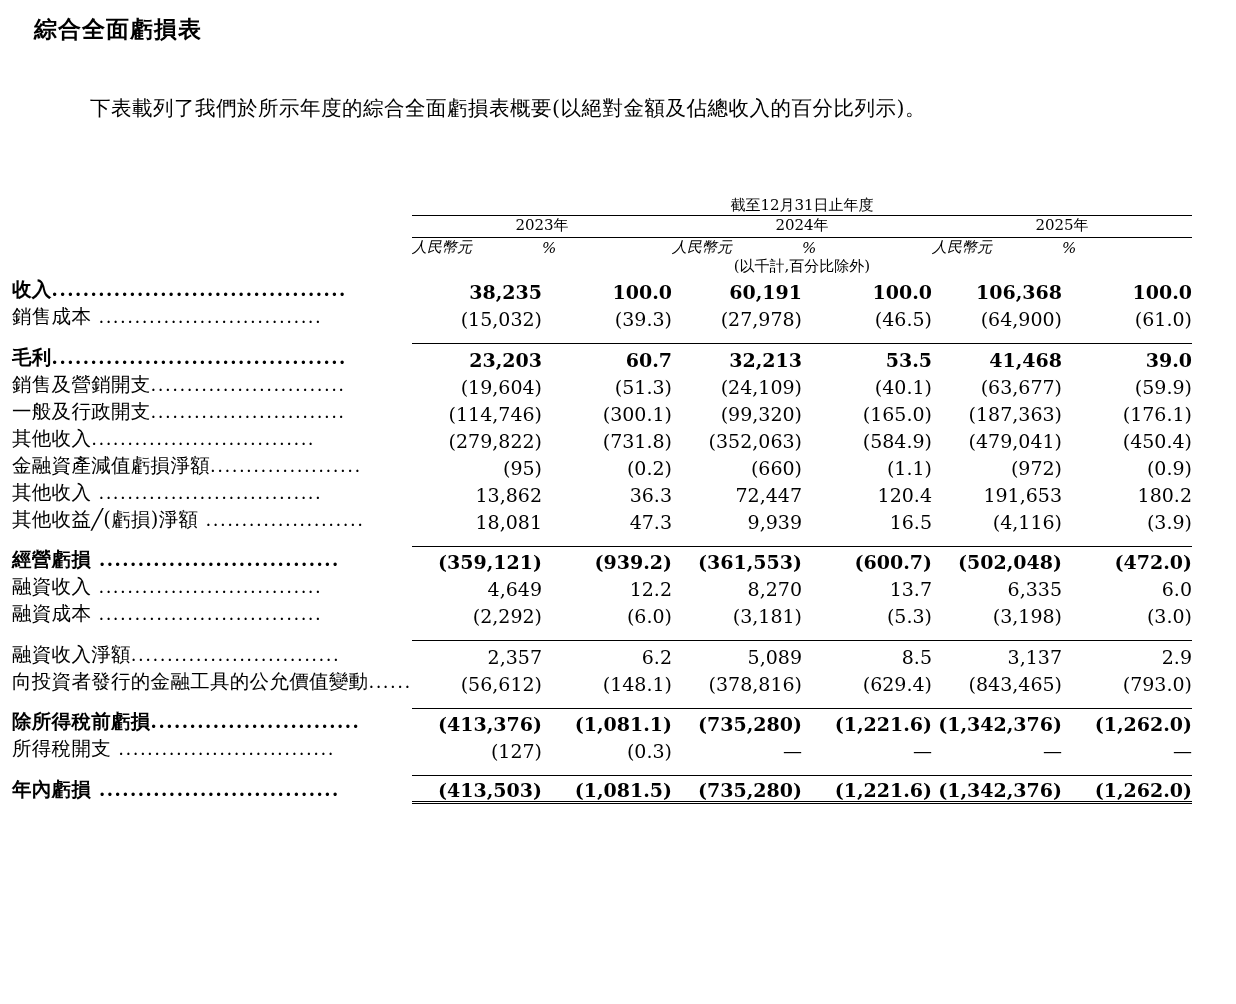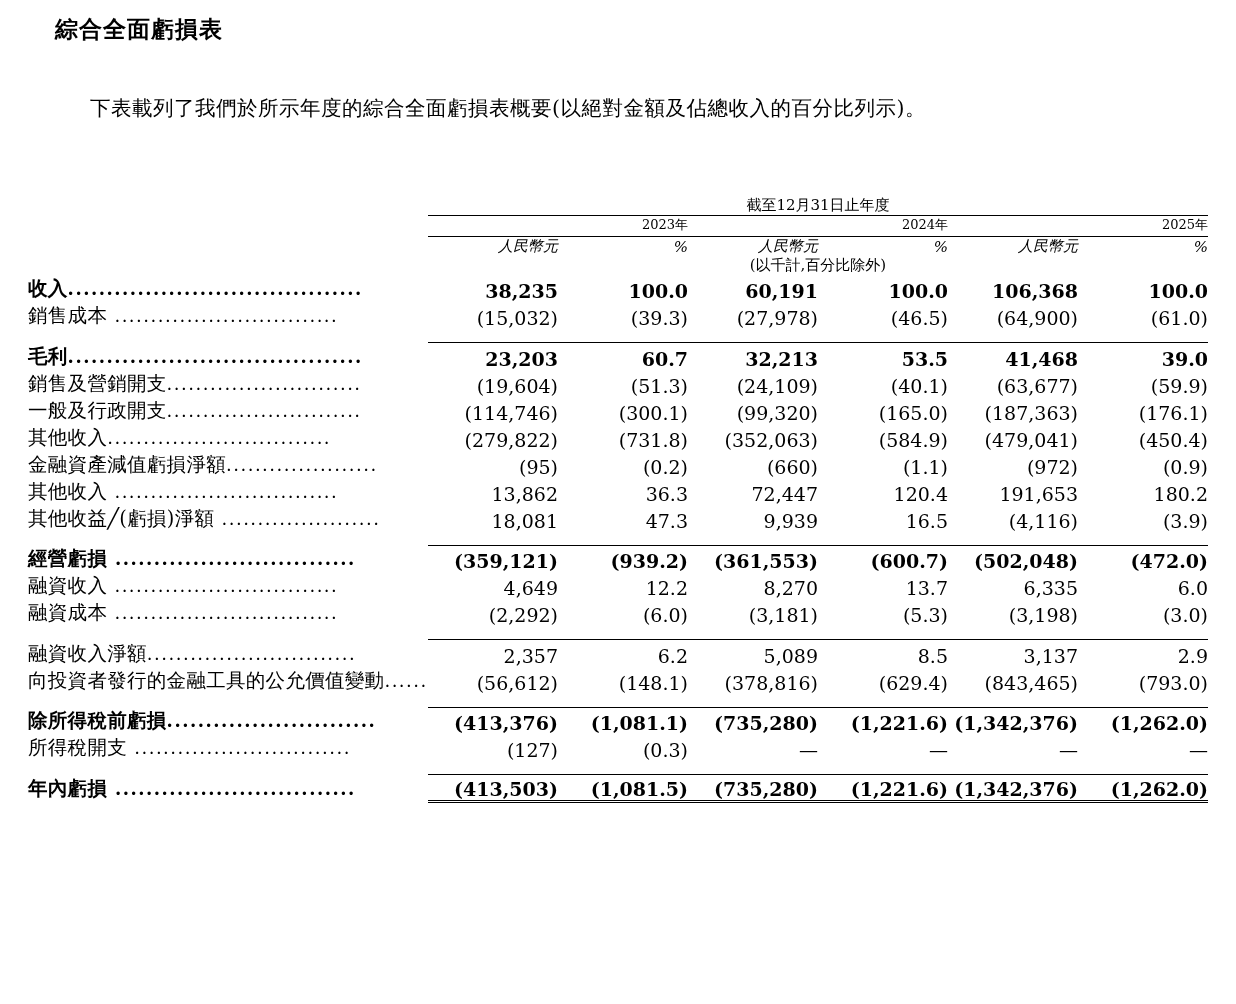--- a/index.html
+++ b/index.html
@@ -22,38 +22,37 @@
     padding: 0;
   }
   .section-title {
     position: absolute;
     left: 34px;
     top: 14px;
     font-size: 23px;
     font-weight: bold;
     letter-spacing: 1px;
     font-family: "DejaVu Serif", serif;
-    margin-left: 21px;
   }
   .intro {
     position: absolute;
     left: 34px;
     top: 88px;
     width: 1180px;
     font-size: 20.5px;
     line-height: 40px;
     text-align: justify;
     font-family: "DejaVu Serif", serif;
     letter-spacing: 0.5px;
   }
   .intro .indent { display: inline-block; width: 56px; }
 
   table.fin {
     position: absolute;
-    left: 28px;
+    left: 12px;
     top: 196px;
     width: 1180px;
     border-collapse: collapse;
     font-family: "DejaVu Serif", serif;
   }
   table.fin td, table.fin th {
     padding: 0;
     vertical-align: bottom;
     font-weight: normal;
   }
@@ -64,29 +63,29 @@
   .hdr-period {
     text-align: center;
     font-size: 15px;
     padding-bottom: 5px;
     white-space: nowrap;
   }
   .rule-all {
     border-bottom: 1.2px solid #000;
   }
   .hdr-year {
-    text-align: right;
-    font-size: 13px;
+    text-align: center;
+    font-size: 15px;
     padding-top: 4px;
     padding-bottom: 5px;
     white-space: nowrap;
     margin-top: 24px;
   }
   .hdr-unit {
-    text-align: right;
+    text-align: left;
     font-size: 15px;
     font-style: italic;
     padding-top: 5px;
     padding-bottom: 2px;
     white-space: nowrap;
   }
   .hdr-basis {
     text-align: center;
     font-size: 15px;
     padding-bottom: 10px;

